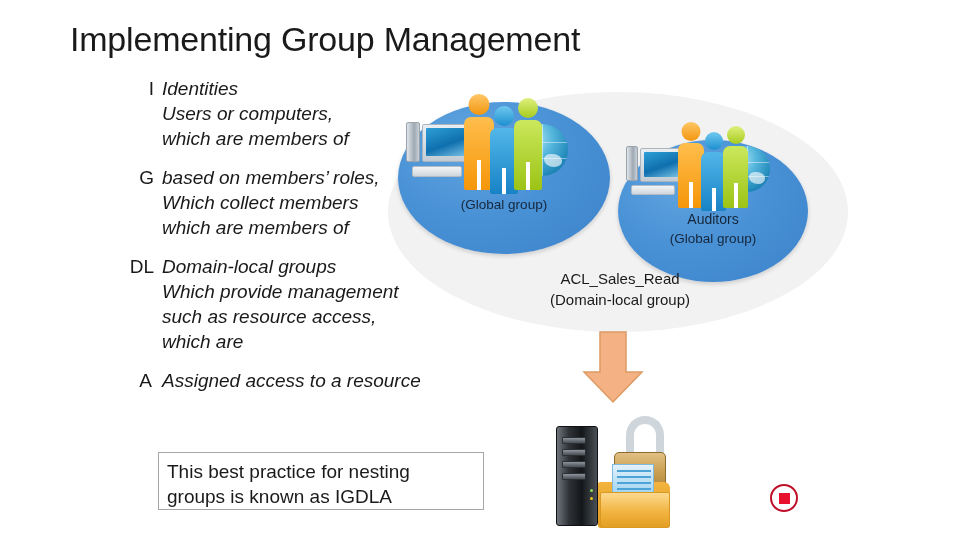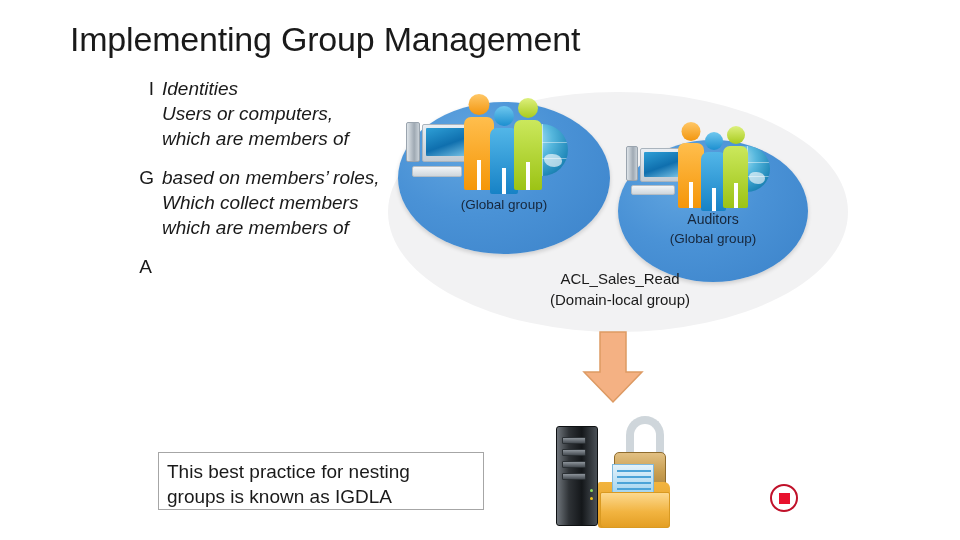--- a/index.html
+++ b/index.html
@@ -398,23 +398,35 @@
 
   <div class="igdla-step">
     <div class="igdla-marker">G</div>
     <div class="igdla-body">
       <div class="igdla-detail-line">based on members’ roles,</div>
       <div class="igdla-detail-line">Which collect members</div>
       <div class="igdla-detail-line">which are members of</div>
     </div>
   </div>
 
+  <div class="igdla-step">
+    <div class="igdla-marker">DL</div>
+    <div class="igdla-body">
+      <div class="igdla-heading">Domain-local groups</div>
+      <div class="igdla-detail-line">Which provide management</div>
+      <div class="igdla-detail-line">such as resource access,</div>
+      <div class="igdla-detail-line">which are</div>
+    </div>
+  </div>
 
   <div class="igdla-step step-assigned">
     <div class="igdla-marker">A</div>
+    <div class="igdla-body">
+      <div class="igdla-heading">Assigned access to a resource</div>
+    </div>
   </div>
 
 </div>
 
 <div id="best-practice-box">
   <div class="bp-line">This best practice for nesting</div>
   <div class="bp-line">groups is known as IGDLA</div>
 </div>
 
 <div id="diagram">

